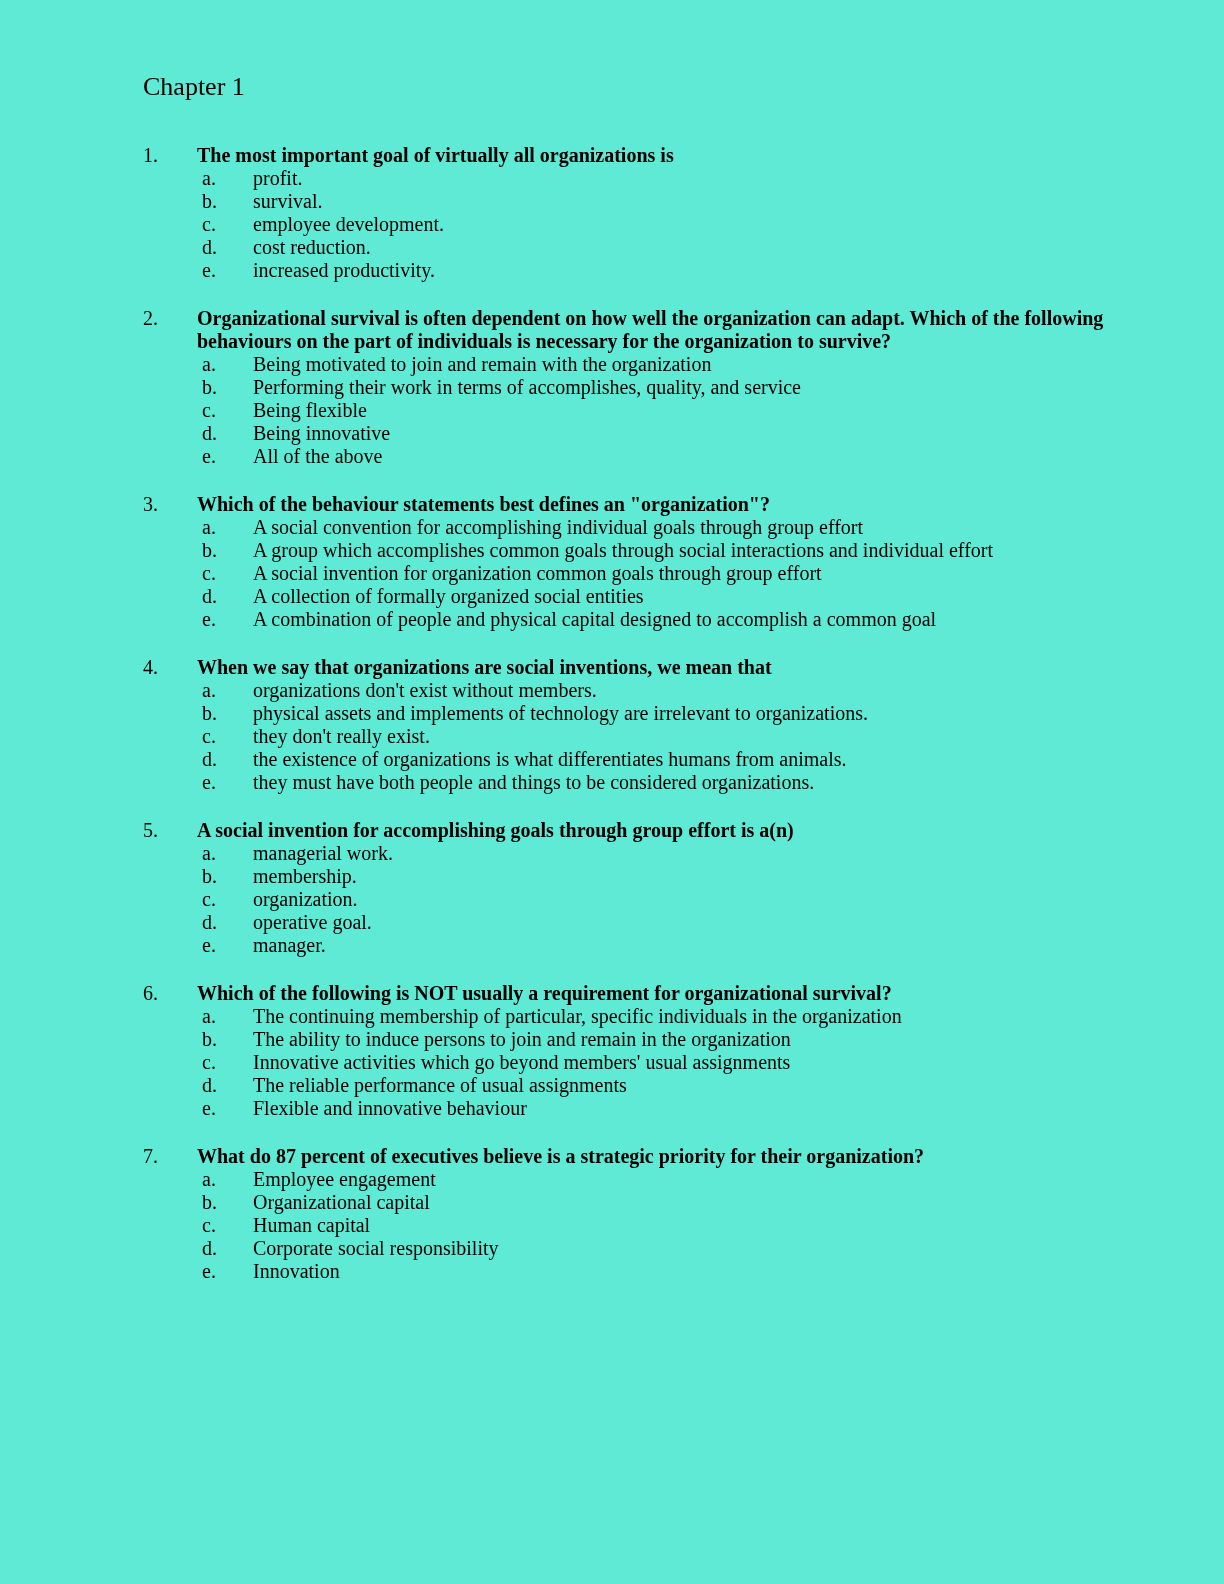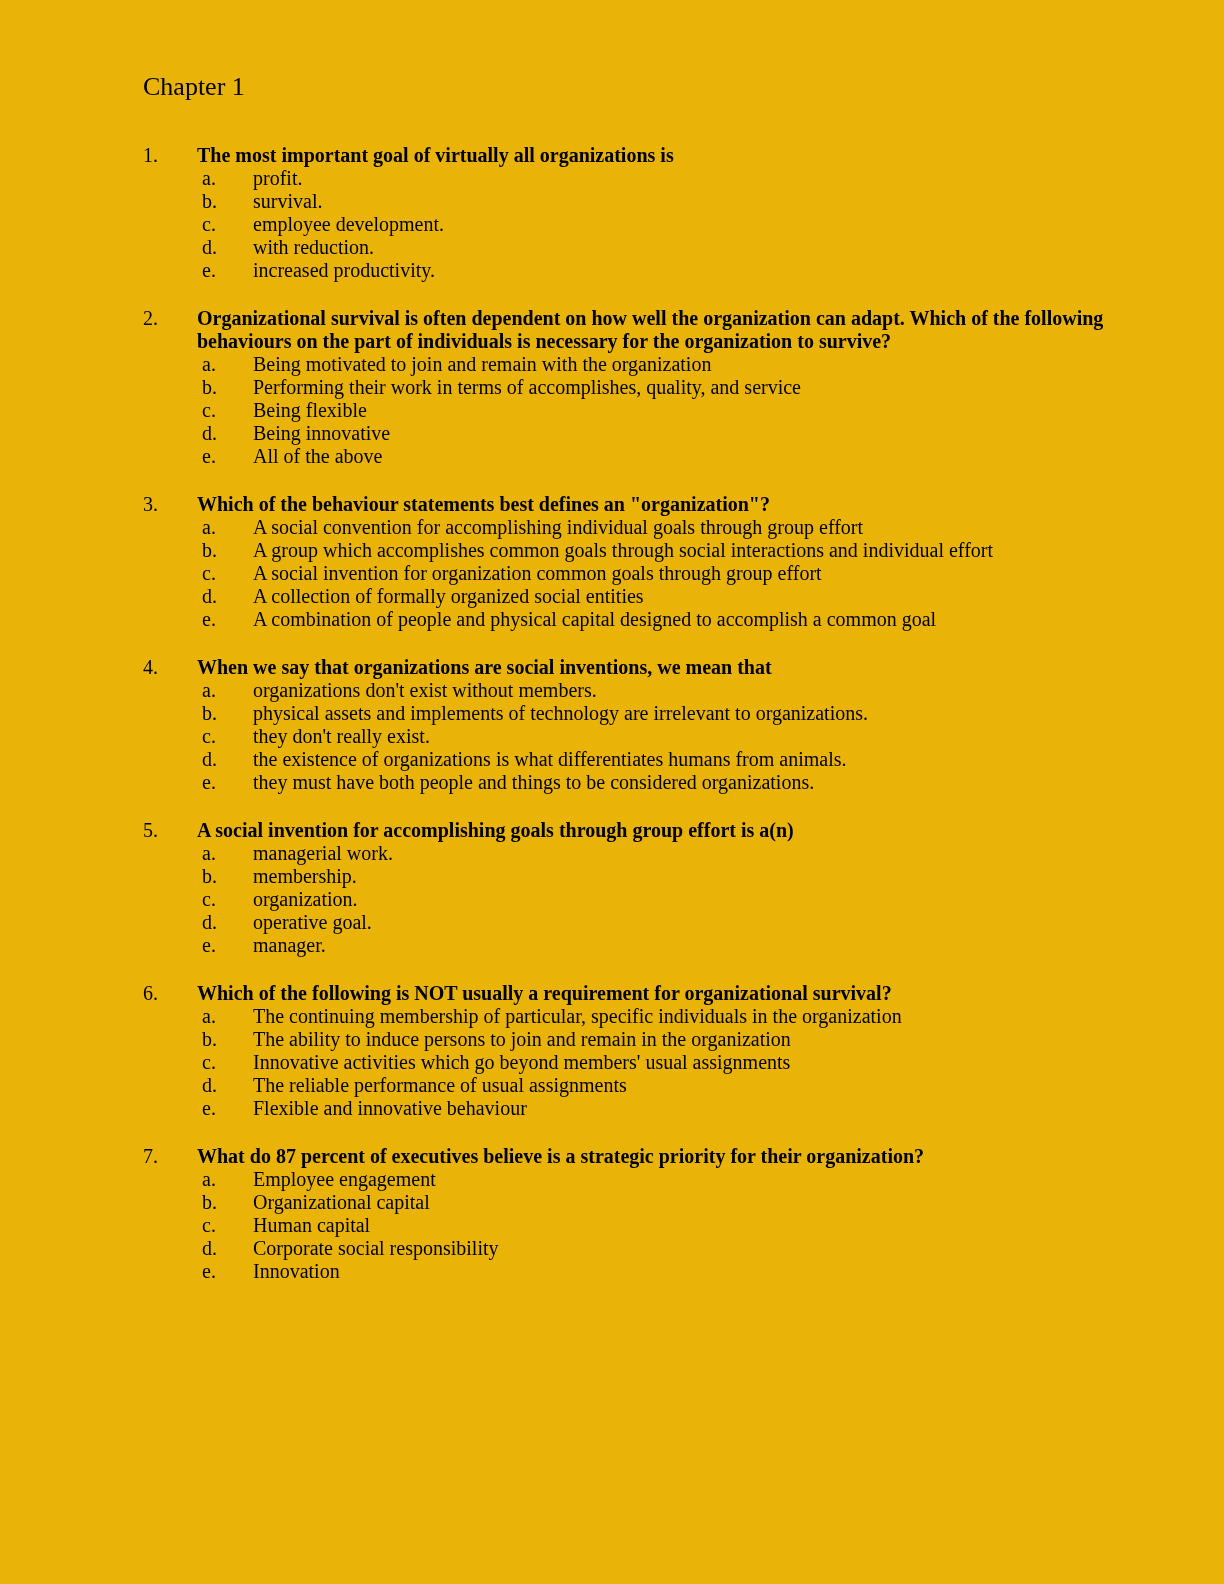--- a/index.html
+++ b/index.html
@@ -6,21 +6,21 @@
     margin: 0;
     padding: 0;
     background: #ffffff;
   }
   .page {
     position: relative;
     width: 1224px;
     height: 1584px;
     box-sizing: border-box;
     padding: 72px 120px 0 143px;
-    background: #eab308;
+    background: #5eead4;
     color: #000000;
     font-family: "Liberation Serif", "DejaVu Serif", serif;
     font-size: 20px;
     line-height: 23px;
     overflow: hidden;
   }
   .chapter-title {
     font-size: 26px;
     line-height: 30px;
     font-weight: normal;
@@ -75,21 +75,21 @@
       <div class="opt">
         <span class="opt-letter">b.</span>
         <span class="opt-text">survival.</span>
       </div>
       <div class="opt">
         <span class="opt-letter">c.</span>
         <span class="opt-text">employee development.</span>
       </div>
       <div class="opt">
         <span class="opt-letter">d.</span>
-        <span class="opt-text">with reduction.</span>
+        <span class="opt-text">cost reduction.</span>
       </div>
       <div class="opt">
         <span class="opt-letter">e.</span>
         <span class="opt-text">increased productivity.</span>
       </div>
     </div>
 
     <div class="question">
       <div class="q-row">
         <span class="q-num">2.</span>

